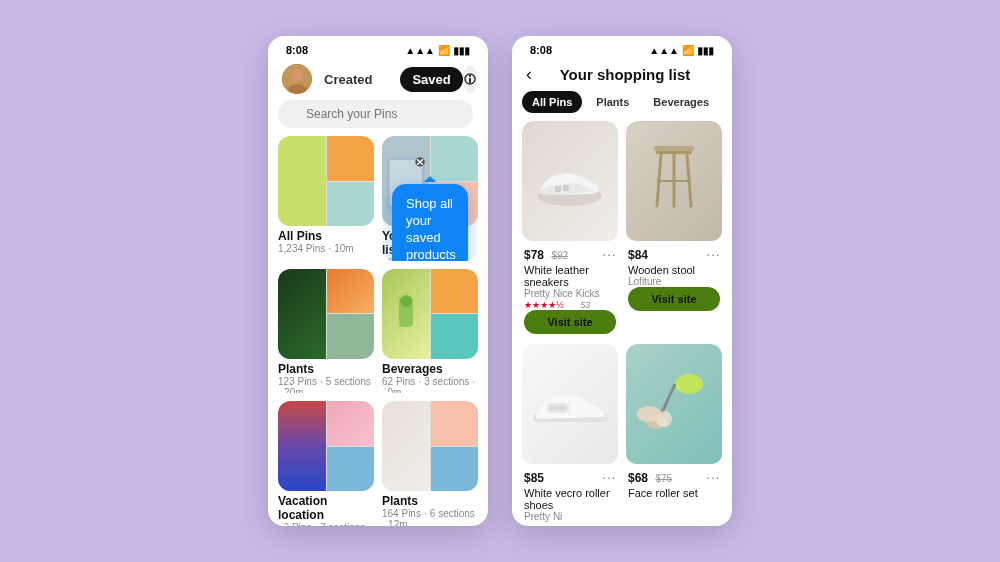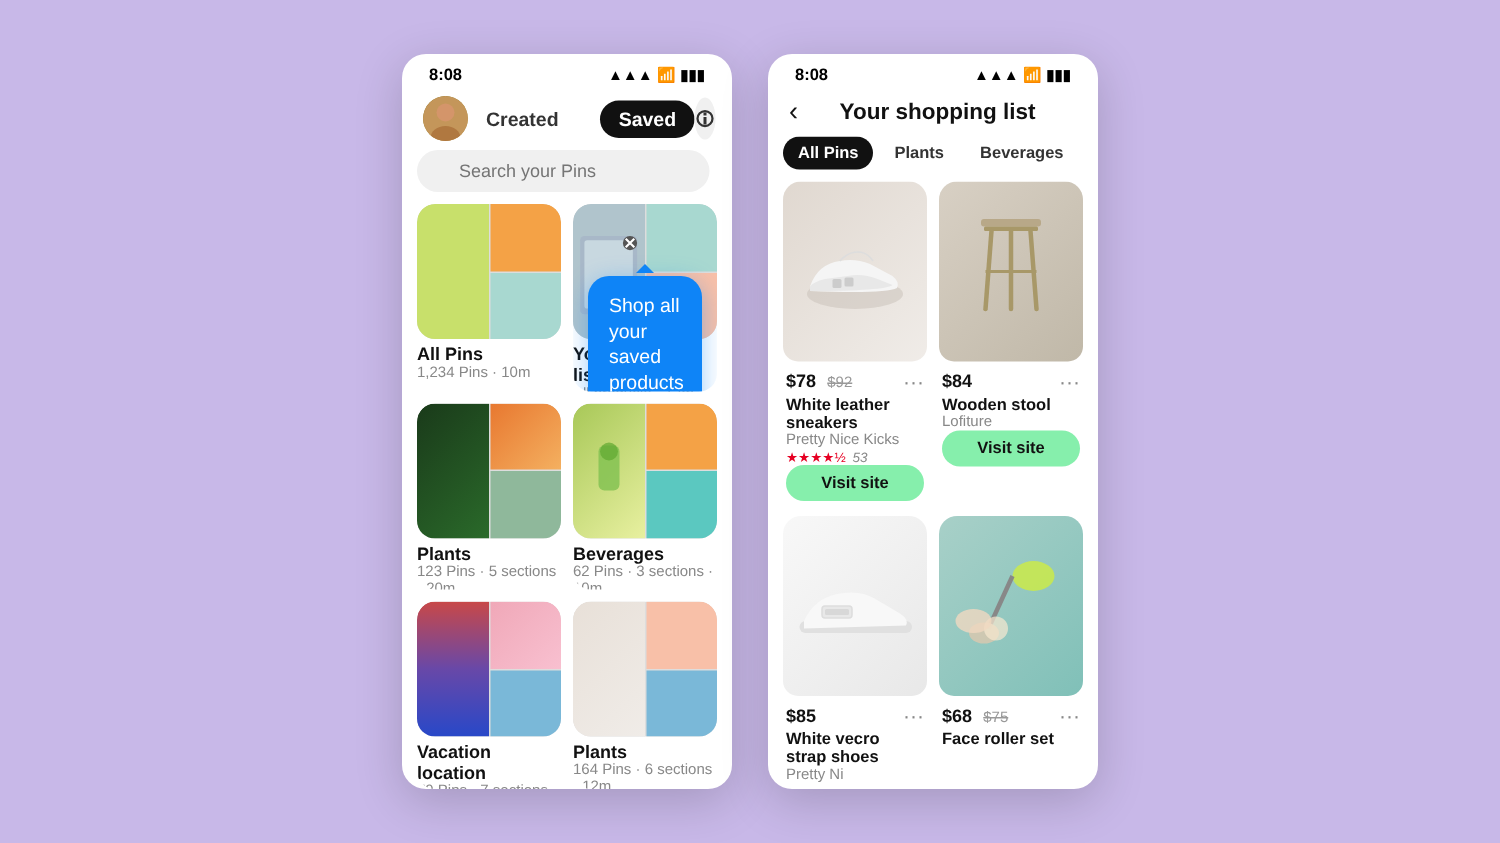--- a/index.html
+++ b/index.html
@@ -287,39 +287,39 @@
       text-decoration: line-through;
       margin-left: 3px;
     }
     .product-menu {
       font-size: 14px;
       color: #888;
       cursor: pointer;
     }
     .product-name {
       font-size: 11px;
-      font-weight: 700;
+      font-weight: 400;
       color: #111;
       margin-top: 1px;
     }
     .product-brand {
       font-size: 10px;
       color: #888;
     }
     .product-stars {
       color: #e60023;
       font-size: 9px;
       margin-top: 1px;
     }
     .visit-btn {
       display: block;
       width: 100%;
       margin-top: 0;
       padding: 6px 0;
-      background: #86efac;
+      background: #4d7c0f;
       border: none;
       border-radius: 20px;
       font-size: 11px;
       font-weight: 600;
       color: #111;
       text-align: center;
       cursor: pointer;
     }
 
     
@@ -524,21 +524,21 @@
           <div>
             <span class="product-price">$78</span>
             <span class="product-price-old">$92</span>
           </div>
           <span class="product-menu">···</span>
         </div>
         <div class="product-name">White leather sneakers</div>
         <div class="product-brand">Pretty Nice Kicks</div>
         <div class="product-stars">
           <span>★★★★½</span>
-          <span style="color:#888;font-size:9px;margin-left:2px;font-style:italic;">53</span>
+          <span style="color:#888;font-size:9px;margin-left:14px;font-style:italic;">53</span>
         </div>
         <button class="visit-btn">Visit site</button>
       </div>
     </div>
 
     <div class="product-card">
       <div class="product-image img-stool" style="display:flex;align-items:center;justify-content:center; background:linear-gradient(135deg,#d8d0c4,#c0b8a8);">
         <svg width="70" height="100" viewBox="0 0 70 100">
           <rect x="15" y="15" width="40" height="5" rx="2" fill="#b8a888"></rect>
           <rect x="17" y="20" width="36" height="3" rx="1" fill="#a89868"></rect>
@@ -570,21 +570,21 @@
           <rect x="22" y="37" width="16" height="4" rx="1" fill="#d8d8d8"></rect>
         </svg>
       </div>
       <div class="product-info">
         <div class="product-price-row">
           <div>
             <span class="product-price">$85</span>
           </div>
           <span class="product-menu">···</span>
         </div>
-        <div class="product-name">White vecro strap shoes</div>
+        <div class="product-name">White vecro roller shoes</div>
         <div class="product-brand">Pretty Ni</div>
       </div>
     </div>
 
     <div class="product-card">
       <div class="product-image img-roller" style="display:flex;align-items:center;justify-content:center; background:linear-gradient(135deg,#a8d0c8,#80c0b8);">
         <svg width="80" height="80" viewBox="0 0 80 80">
           <ellipse cx="55" cy="20" rx="14" ry="10" fill="#c8e850" opacity="0.9"></ellipse>
           <line x1="41" y1="20" x2="25" y2="55" stroke="#888" stroke-width="3"></line>
           <ellipse cx="22" cy="58" rx="10" ry="7" fill="#d4c8b0" opacity="0.9"></ellipse>

